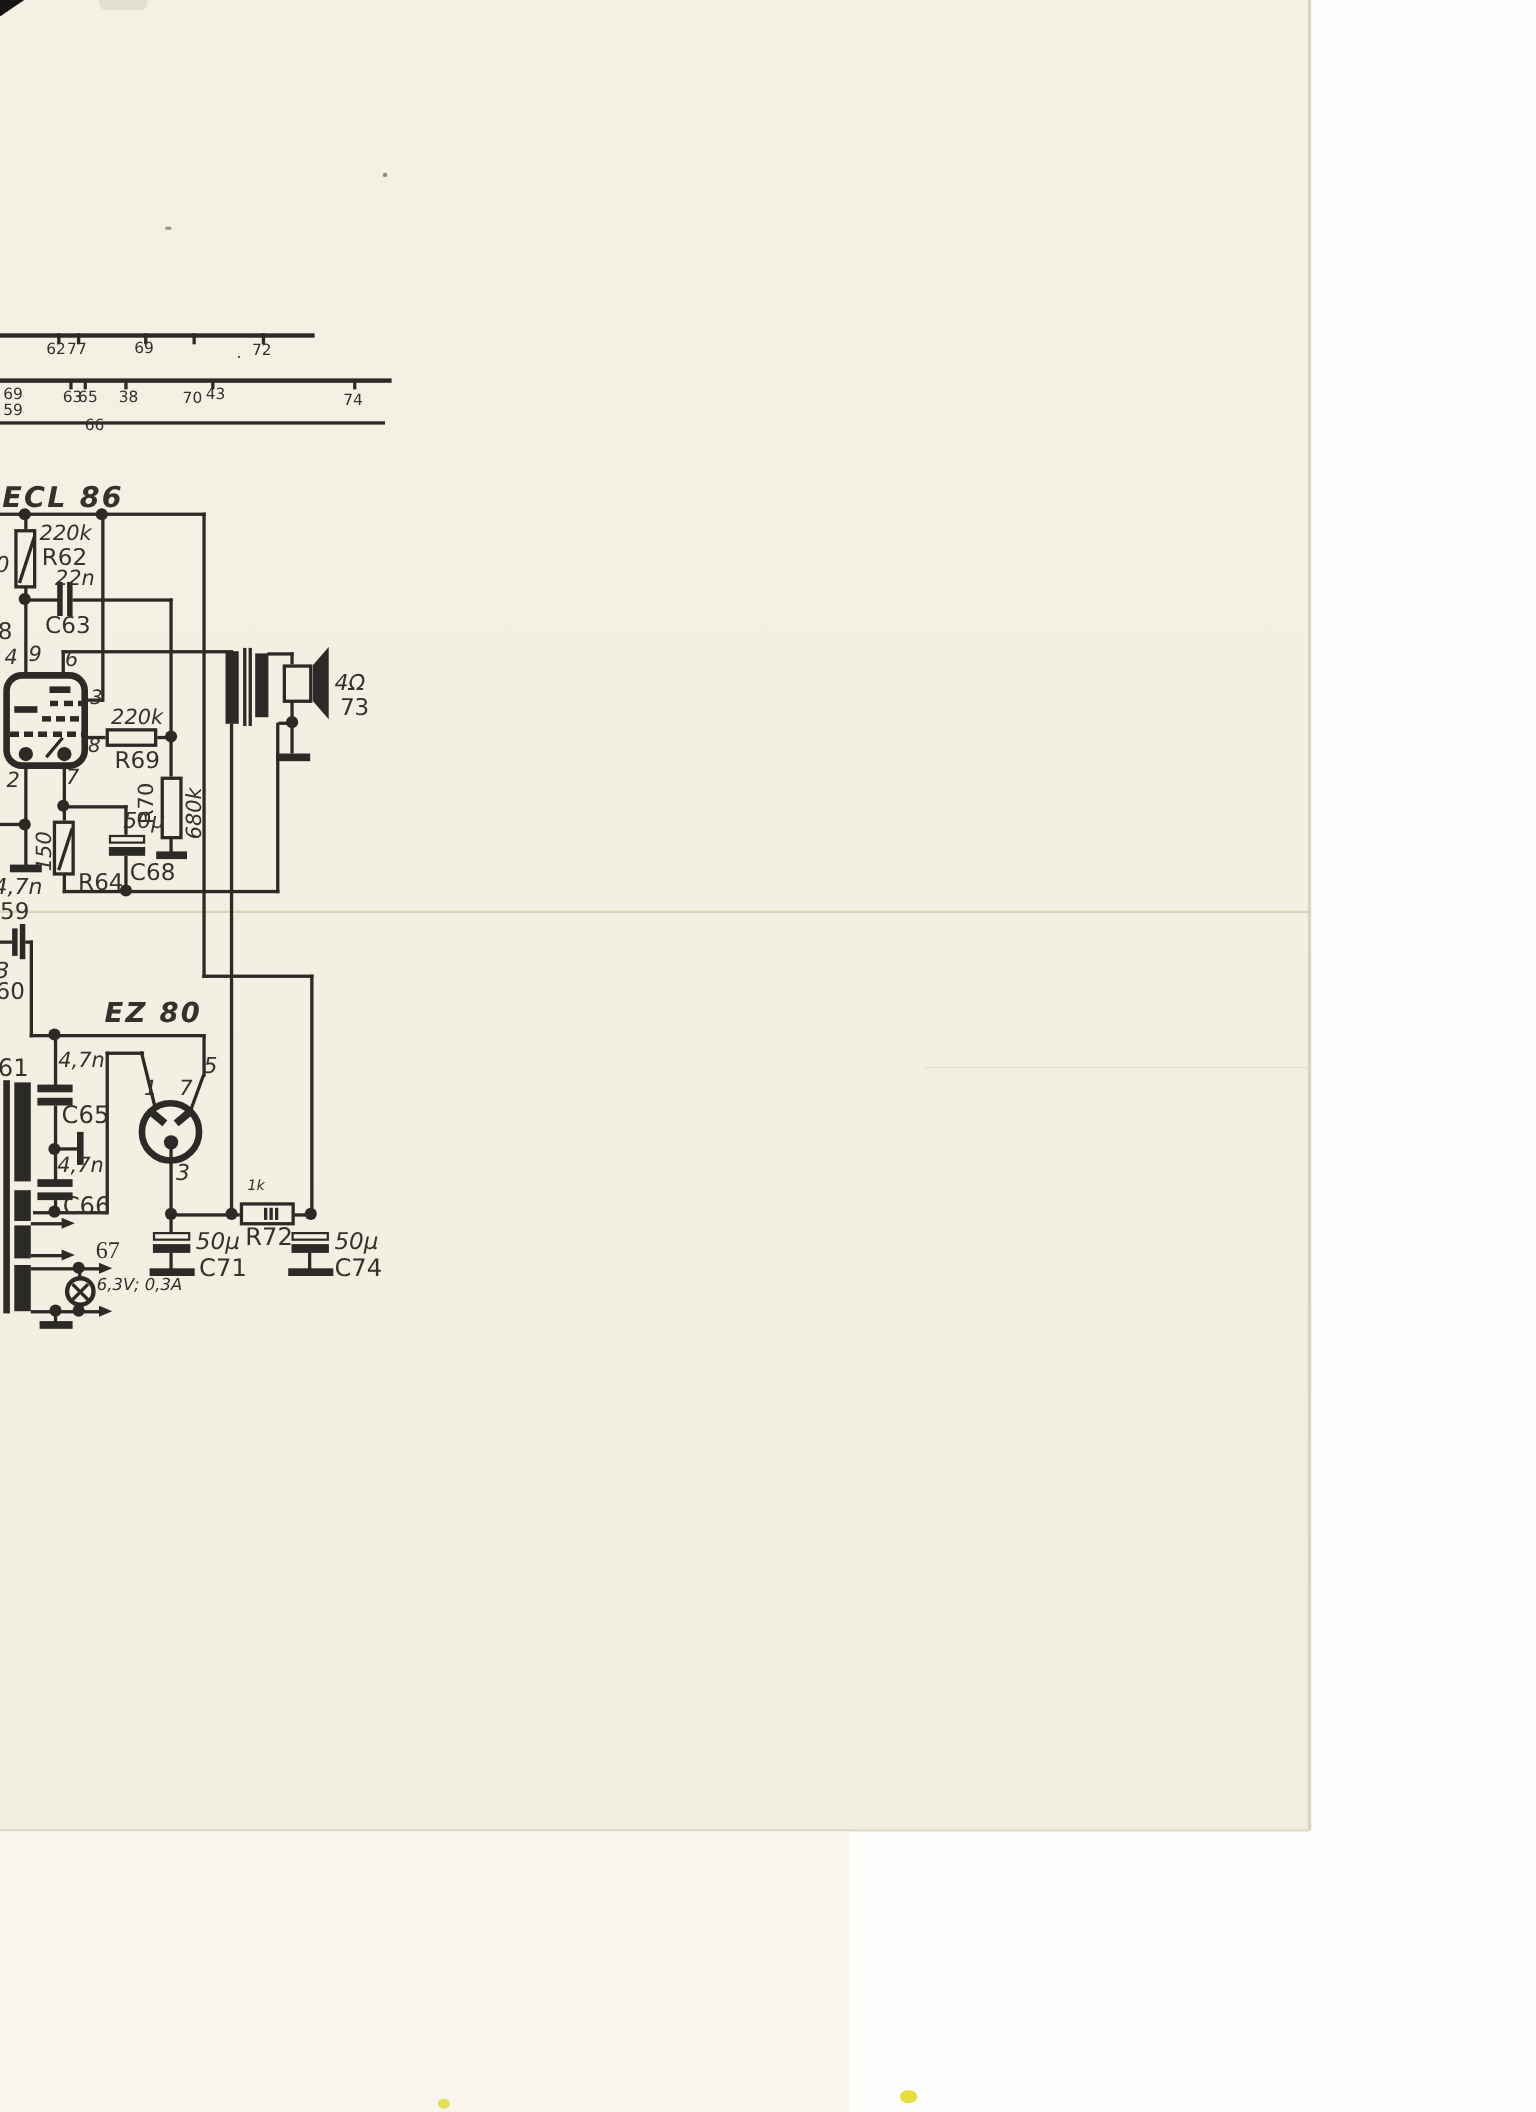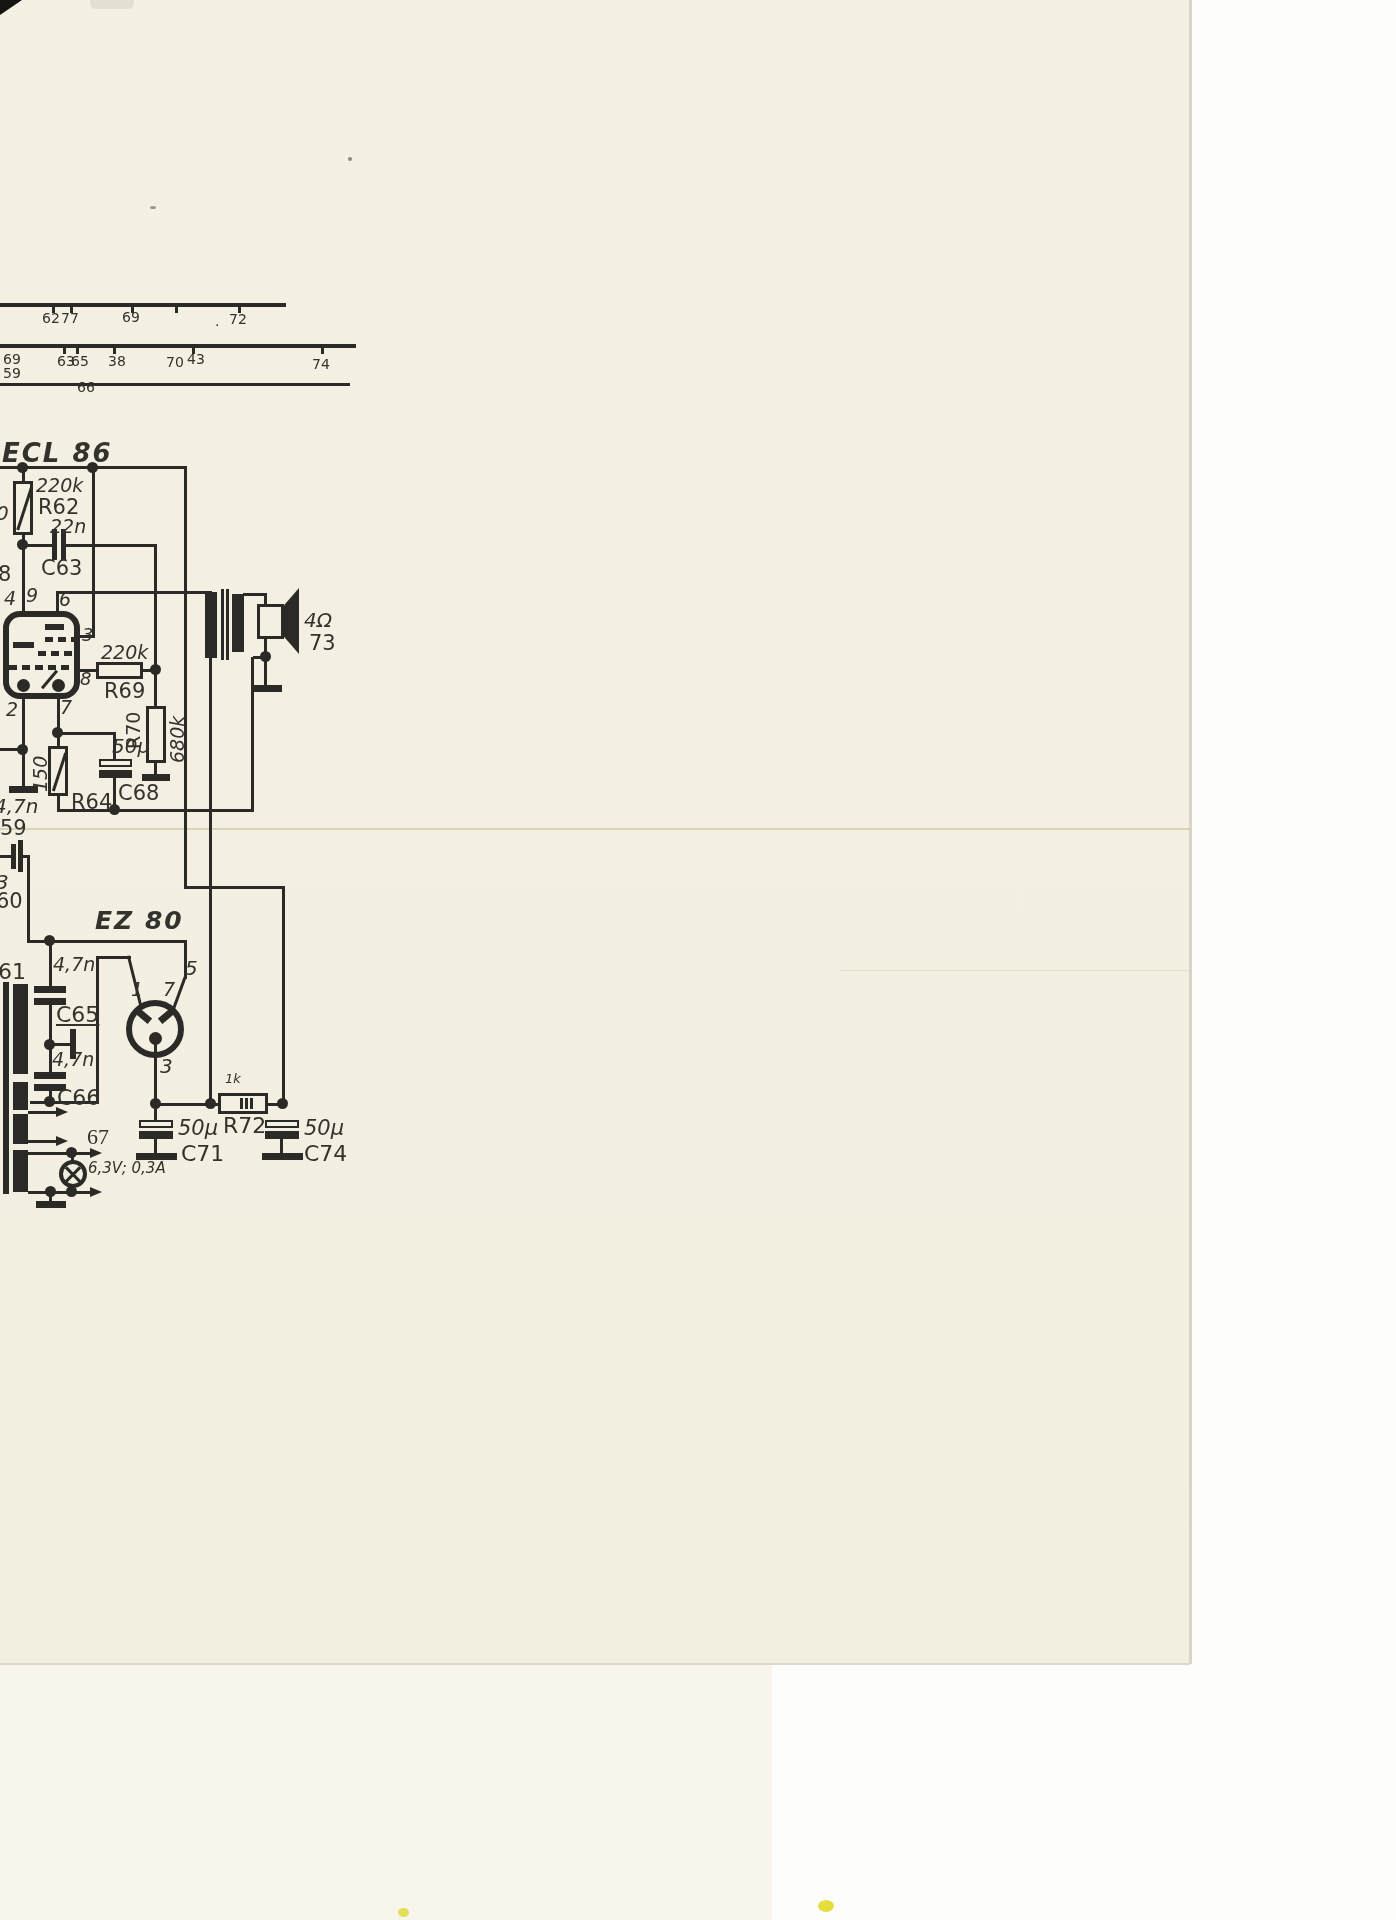--- a/index.html
+++ b/index.html
@@ -253,21 +253,21 @@
     <div class="w" style="left:280px;top:1139px;width:3px;height:15px;"></div>
     <div class="gnd" style="left:262px;top:1153px;width:41px;height:7px;"></div>
     <span class="lbl it" style="left:304px;top:1117px;font-size:21px;">50µ</span>
     <span class="lbl" style="left:304px;top:1142px;font-size:22px;">C74</span>
 
     <span class="lbl" style="left:-2px;top:960px;font-size:22px;">61</span>
     <div class="w" style="left:49px;top:943px;width:3px;height:45px;"></div>
     <span class="lbl it" style="left:53px;top:955px;font-size:19px;">4,7n</span>
     <div class="plate" style="left:34px;top:986px;width:32px;height:7px;"></div>
     <div class="plate" style="left:34px;top:998px;width:32px;height:7px;"></div>
-    <span class="lbl" style="left:56px;top:1003px;font-size:22px;text-decoration:underline;">C65</span>
+    <span class="lbl" style="left:56px;top:1003px;font-size:22px;">C65</span>
     <div class="w" style="left:49px;top:1005px;width:3px;height:41px;"></div>
     <div class="d" style="left:44px;top:1039px;"></div>
     <div class="w" style="left:50px;top:1043px;width:21px;height:3px;"></div>
     <div class="plate" style="left:70px;top:1029px;width:6px;height:30px;"></div>
     <div class="w" style="left:49px;top:1046px;width:3px;height:28px;"></div>
     <span class="lbl it" style="left:52px;top:1050px;font-size:19px;">4,7n</span>
     <div class="plate" style="left:34px;top:1072px;width:32px;height:7px;"></div>
     <div class="plate" style="left:34px;top:1084px;width:32px;height:7px;"></div>
     <span class="lbl" style="left:57px;top:1086px;font-size:22px;">C66</span>
     <div class="w" style="left:49px;top:1091px;width:3px;height:13px;"></div>

